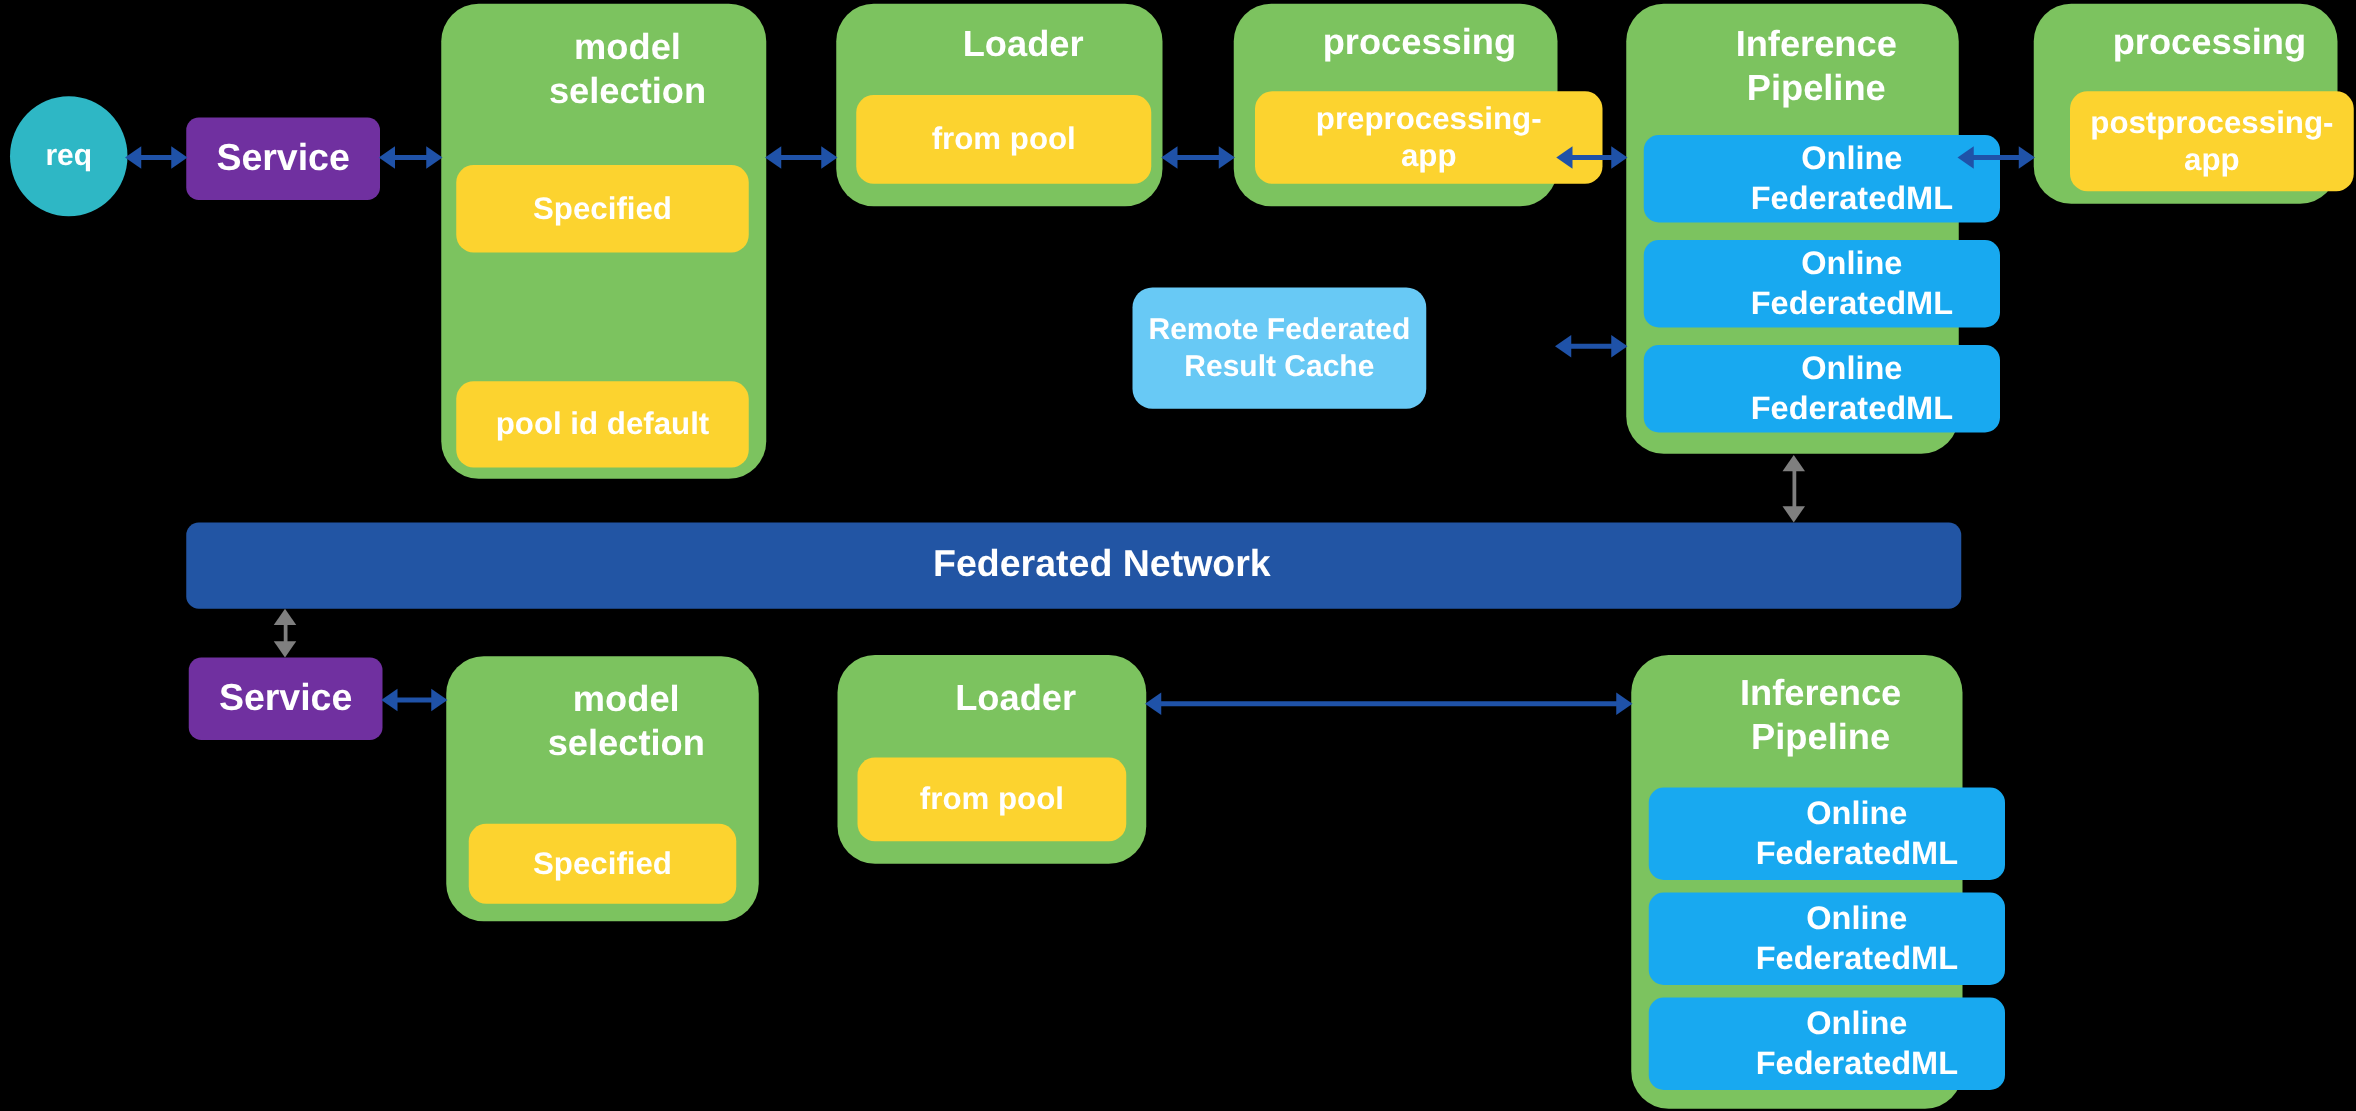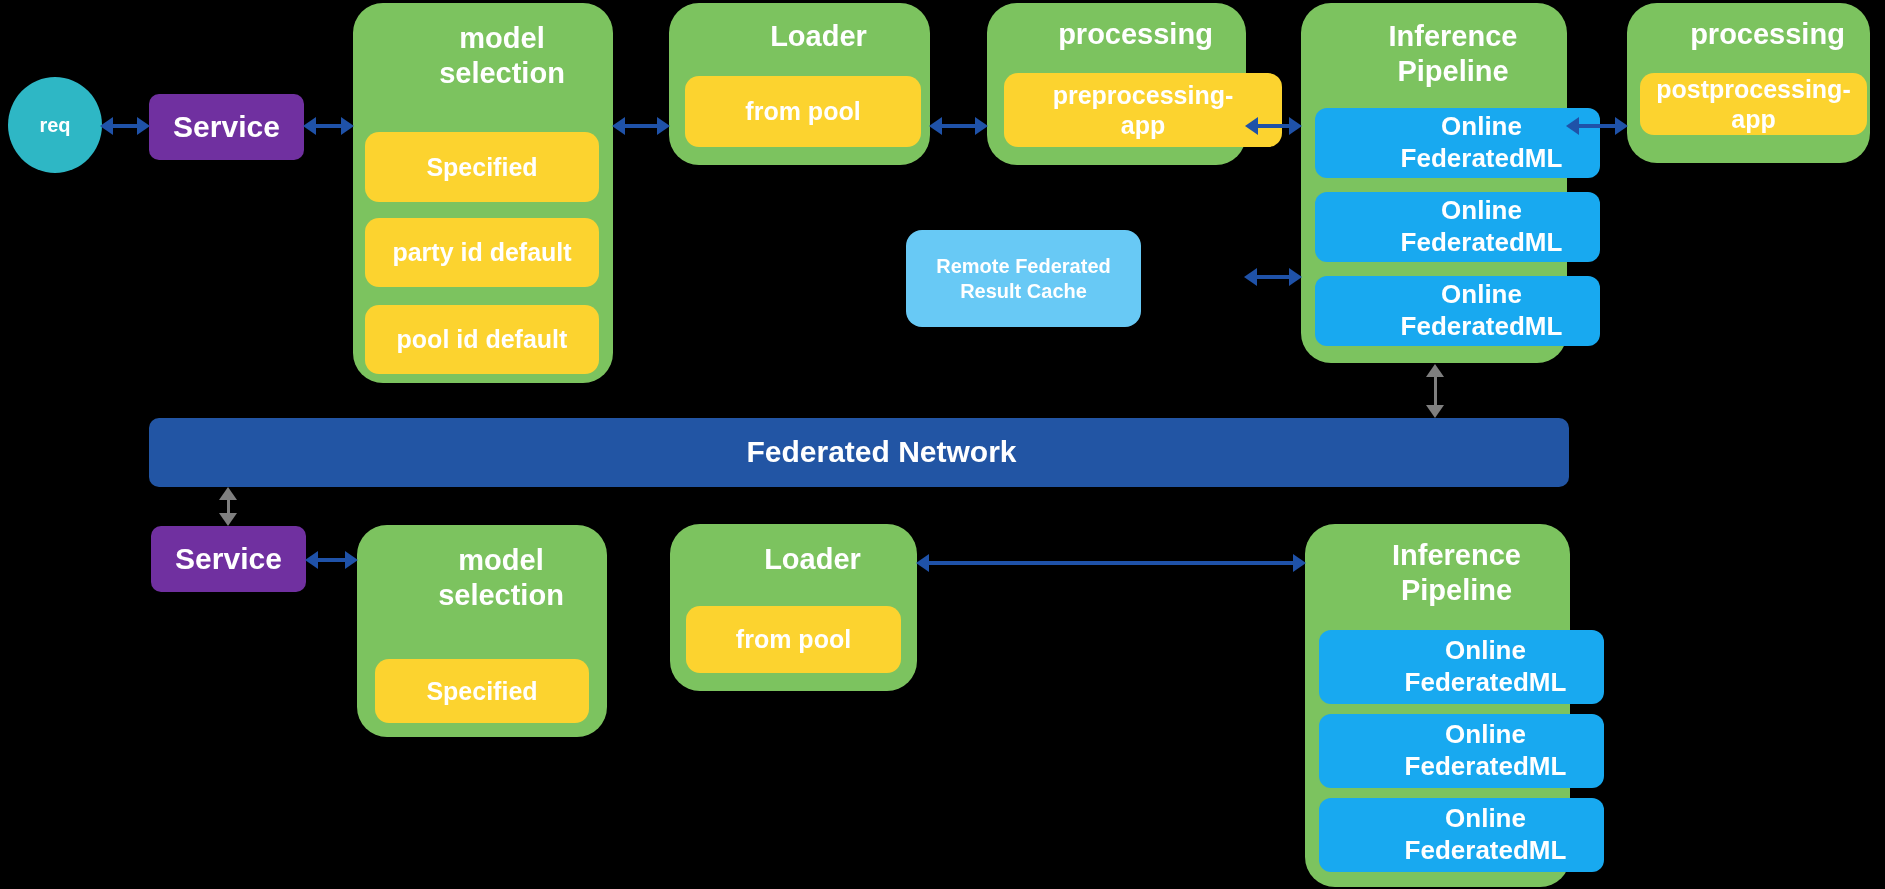--- a/index.html
+++ b/index.html
@@ -25,21 +25,21 @@
   .lbl{white-space:pre-line;text-align:center;font-weight:700;line-height:1.22;}
   .center{display:flex;align-items:center;justify-content:center;}
   .ellipse{background:var(--teal);border-radius:50%;}
   .purple{background:var(--purple);border-radius:10px;}
   .green{background:var(--green);border-radius:30px;}
   .yellow{position:absolute;background:var(--yellow);border-radius:14px;}
   .bluebox{position:absolute;background:var(--blue);border-radius:12px;padding-left:48px;}
   .cache{background:var(--lblue);border-radius:16px;}
   .bar{background:var(--bar);border-radius:10px;}
   .gtitle{position:absolute;left:0;right:0;text-align:center;padding-left:38px;}
-  .fs30{font-size:30px;} .fs29{font-size:29px;} .fs28{font-size:20px;}
+  .fs30{font-size:30px;} .fs29{font-size:29px;} .fs28{font-size:24px;}
   .fs26{font-size:26px;} .fs25{font-size:25px;}
 
   
   .harrow{
     position:absolute;height:18px;
     background:linear-gradient(var(--ab),var(--ab)) no-repeat center / calc(100% - 22px) 4px;
   }
   .harrow::before{
     content:"";position:absolute;left:0;top:0;width:0;height:0;
     border-top:9px solid transparent;border-bottom:9px solid transparent;
@@ -78,23 +78,20 @@
   <div class="node purple center" style="left:149px;top:94px;width:155px;height:66px;">
     <span class="lbl fs30">Service</span>
   </div>
 
   <div class="node green" style="left:353px;top:3px;width:260px;height:380px;">
     <div class="gtitle lbl fs29" style="top:18px;">model
 selection</div>
     <div class="yellow center" style="left:12px;top:129px;width:234px;height:70px;">
       <span class="lbl fs25">Specified</span>
     </div>
-    <div class="yellow center" style="left:12px;top:215px;width:234px;height:69px;">
-      <span class="lbl fs25">party id default</span>
-    </div>
     <div class="yellow center" style="left:12px;top:302px;width:234px;height:69px;">
       <span class="lbl fs25">pool id default</span>
     </div>
   </div>
 
   <div class="node green" style="left:669px;top:3px;width:261px;height:162px;">
     <div class="gtitle lbl fs29" style="top:16px;">Loader</div>
     <div class="yellow center" style="left:16px;top:73px;width:236px;height:71px;">
       <span class="lbl fs25">from pool</span>
     </div>
@@ -120,21 +117,21 @@
 FederatedML</span>
     </div>
     <div class="bluebox center" style="left:14px;top:273px;width:237px;height:70px;">
       <span class="lbl fs26">Online
 FederatedML</span>
     </div>
   </div>
 
   <div class="node green" style="left:1627px;top:3px;width:243px;height:160px;">
     <div class="gtitle lbl fs29" style="top:14px;">processing</div>
-    <div class="yellow center" style="left:13px;top:70px;width:227px;height:62px;">
+    <div class="yellow center" style="left:29px;top:70px;width:227px;height:80px;">
       <span class="lbl fs25">postprocessing-
 app</span>
     </div>
   </div>
 
   <div class="node cache center" style="left:906px;top:230px;width:235px;height:97px;">
     <span class="lbl fs28">Remote Federated
 Result Cache</span>
   </div>
 

